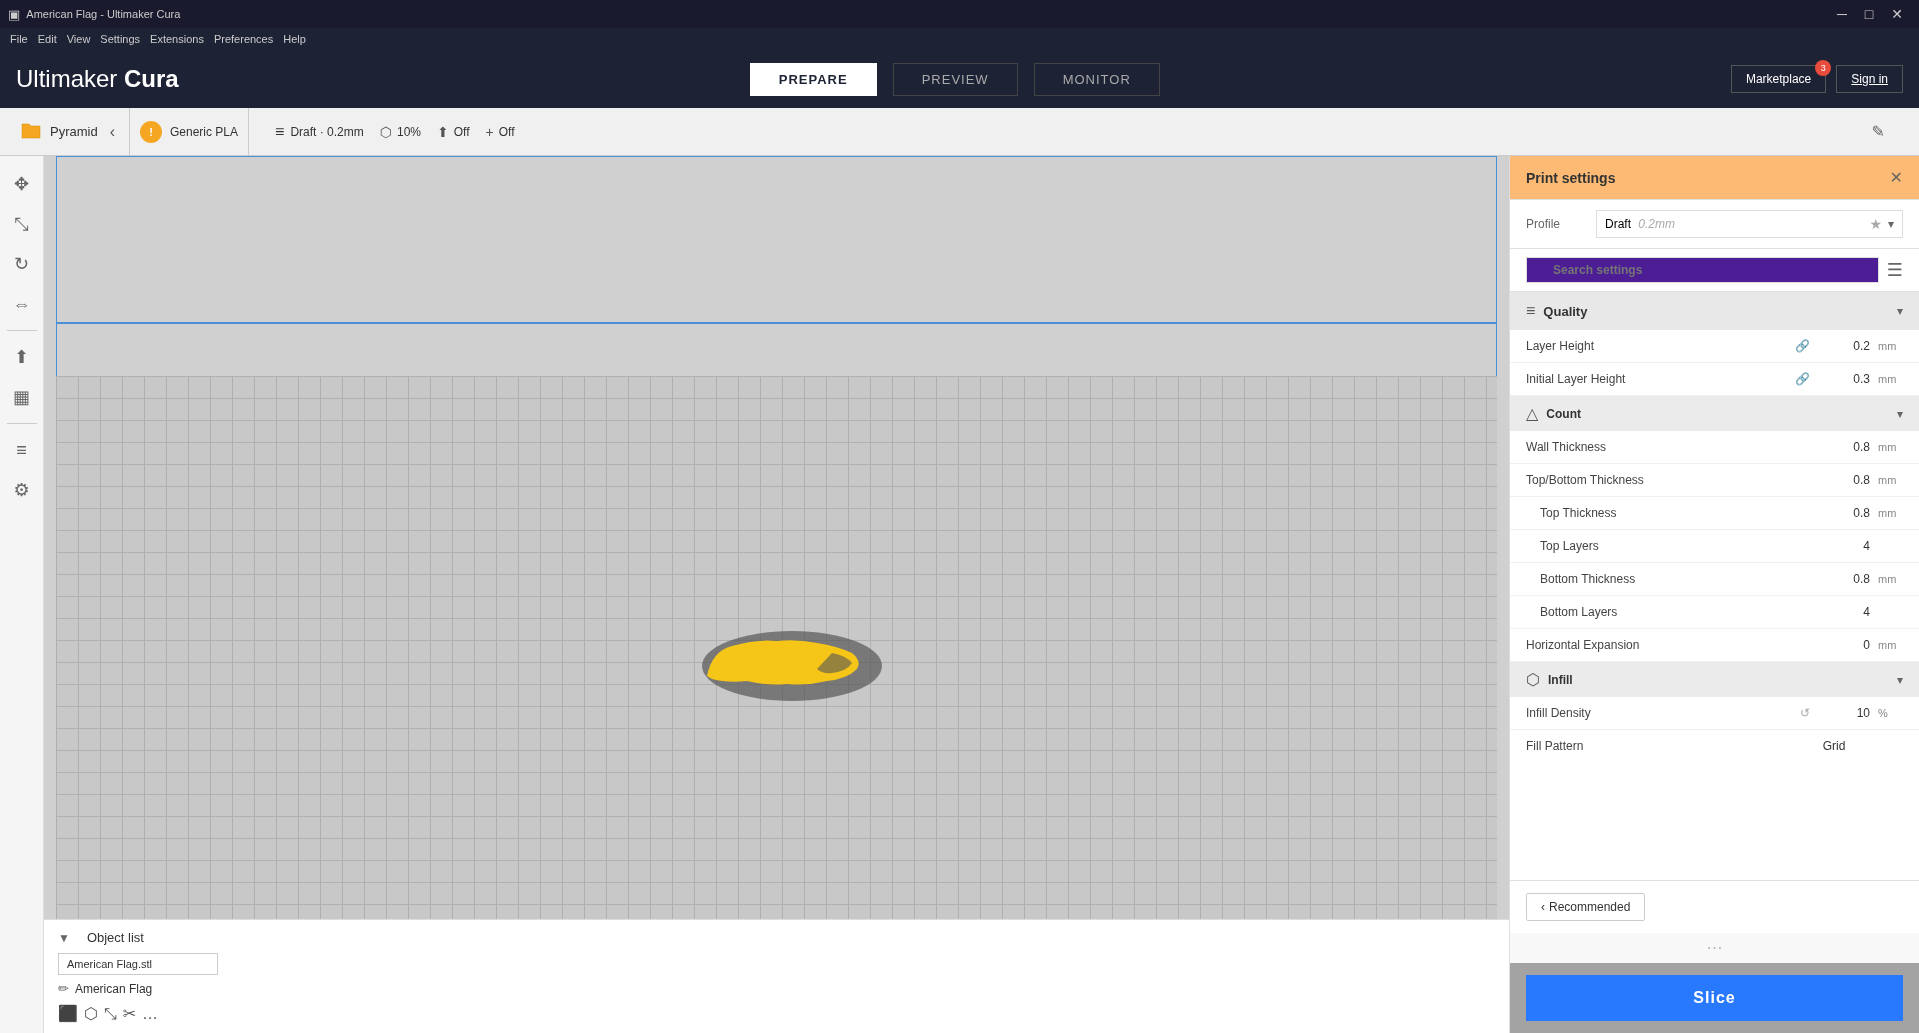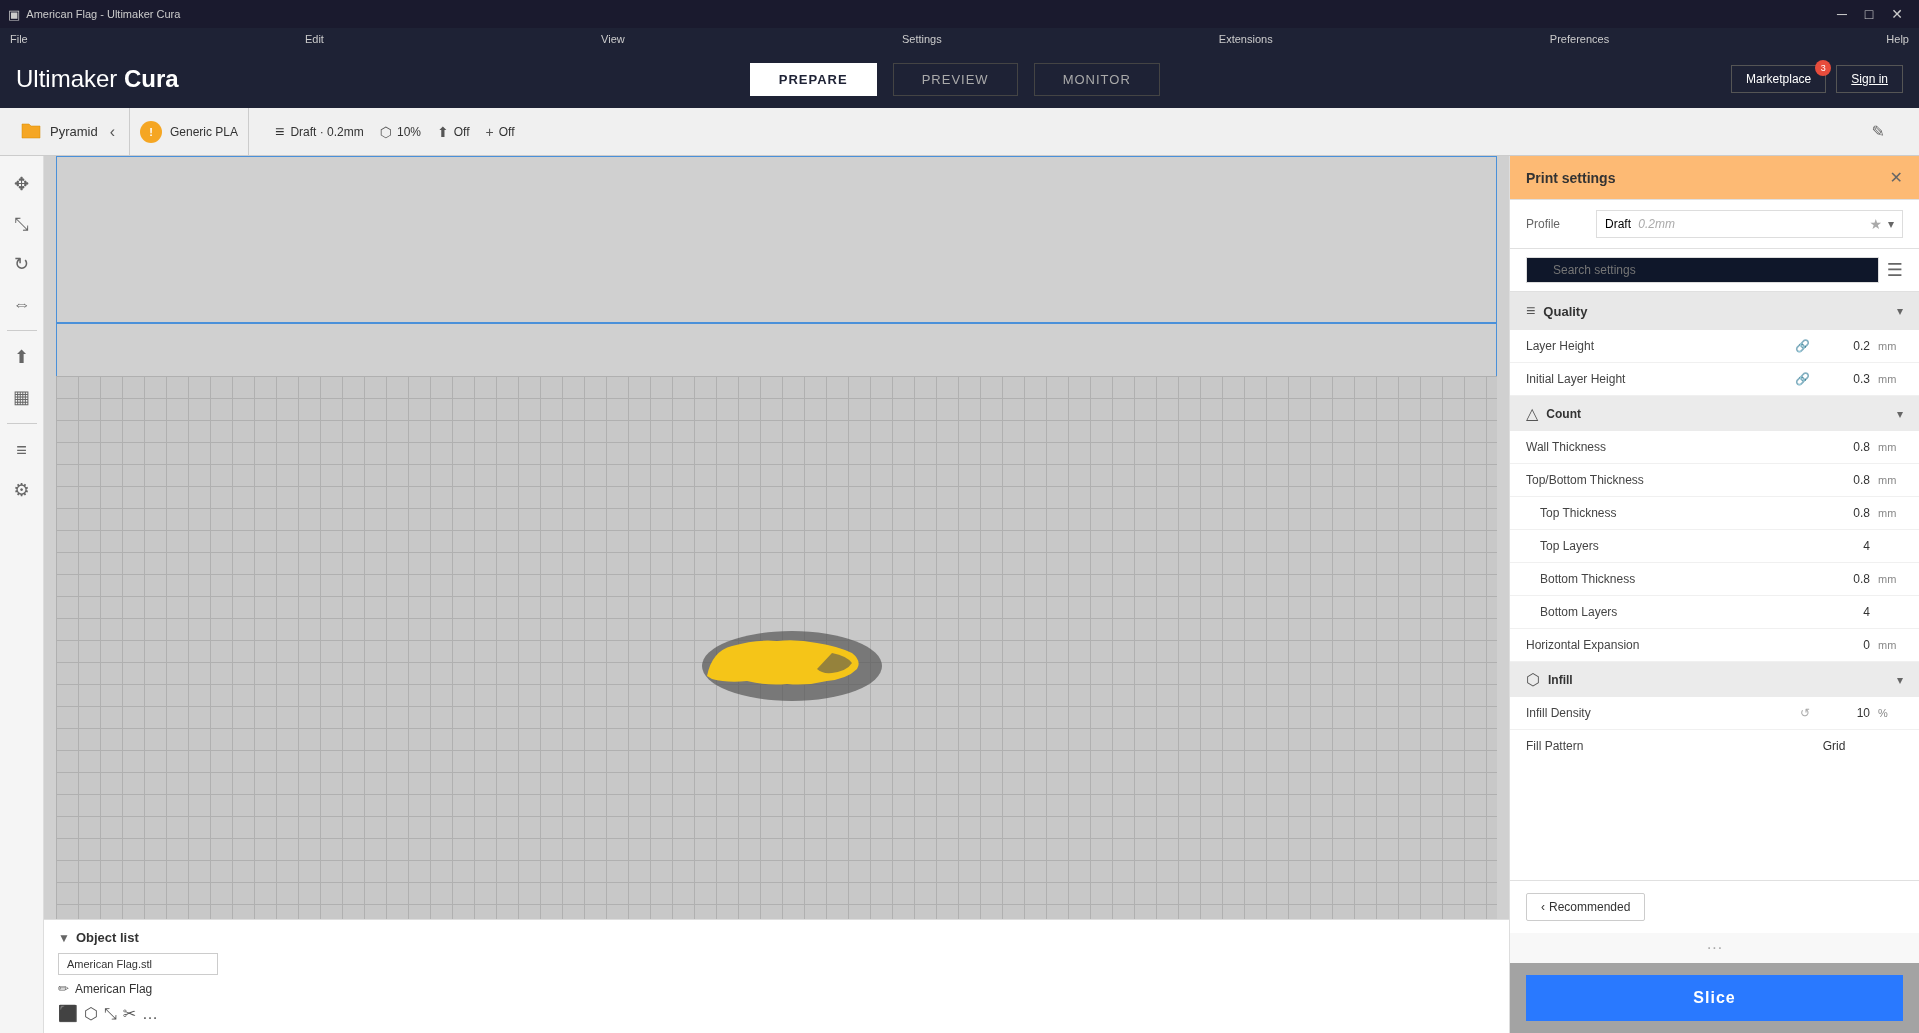--- a/index.html
+++ b/index.html
@@ -23,21 +23,20 @@
     
     .menu-bar {
       background: #1e2235;
       color: #ccc;
       height: 22px;
       display: flex;
       align-items: center;
       padding: 0 6px;
       gap: 2px;
       font-size: 11px;
-      justify-content: space-between;
     }
     .menu-item { cursor: pointer; padding: 2px 4px; }
 
     
     .header {
       background: #1e2235;
       height: 58px;
       display: flex;
       align-items: center;
       padding: 0 16px;
@@ -255,21 +254,21 @@
       border-top: 1px solid #ddd;
       padding: 10px 14px;
     }
     .object-list-header {
       display: flex;
       align-items: center;
       gap: 6px;
       margin-bottom: 8px;
       cursor: pointer;
     }
-    .object-list-title { font-size: 13px; font-weight: 700; color: #333; }
+    .object-list-title { font-size: 13px; font-weight: 400; color: #333; margin-left: 11px; }
     .object-item-box {
       border: 1px solid #ccc;
       padding: 4px 8px;
       font-size: 11px;
       color: #333;
       display: inline-block;
       margin-bottom: 6px;
       min-width: 160px;
     }
     .object-item-name {
@@ -340,22 +339,23 @@
       align-items: center;
       gap: 8px;
       border-bottom: 1px solid #e0e0e0;
     }
     .search-input {
       flex: 1;
       border: 1px solid #ddd;
       padding: 5px 8px 5px 26px;
       font-size: 12px;
       position: relative;
-      background: #0f172a;
+      background: #4c1d95;
       color: #aaa;
+      font-weight: bold;
     }
     .search-wrapper { flex: 1; position: relative; }
     .search-icon-inner {
       position: absolute;
       left: 8px;
       top: 50%;
       transform: translateY(-50%);
       color: #aaa;
       font-size: 12px;
       pointer-events: none;

